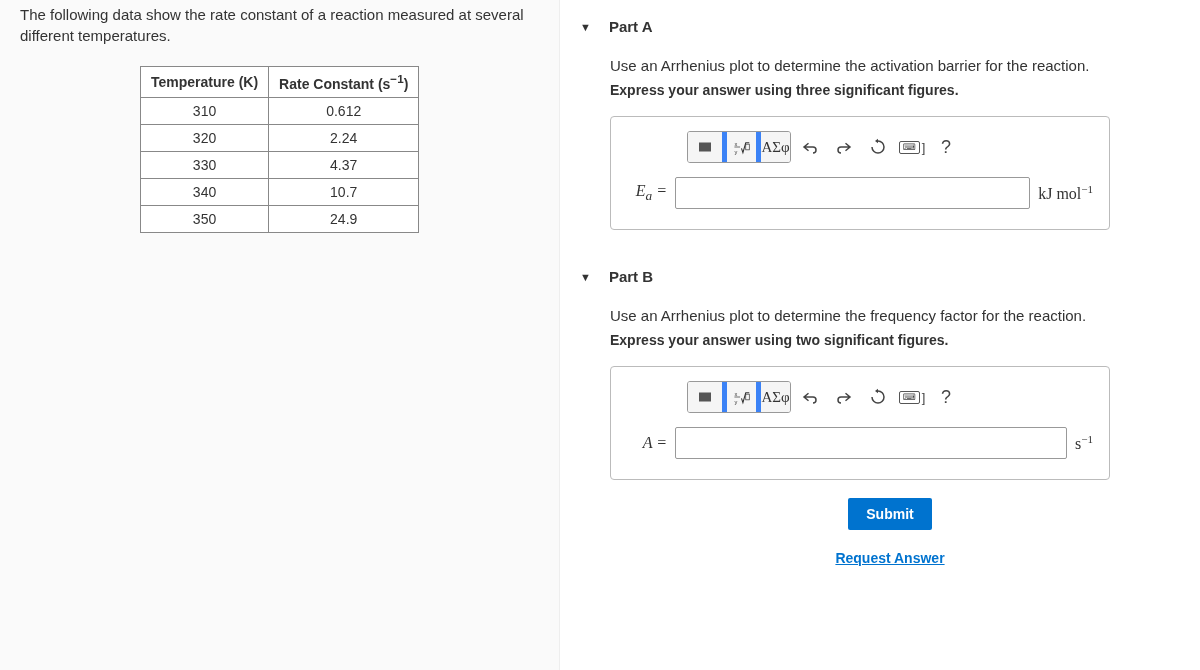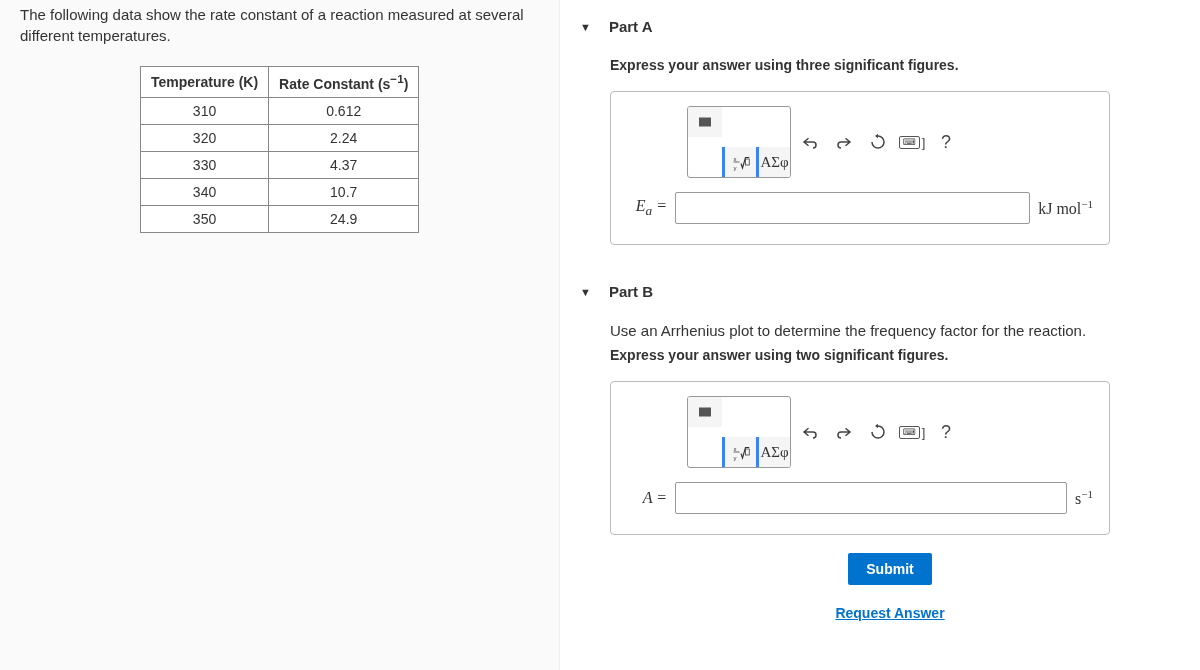--- a/index.html
+++ b/index.html
@@ -95,21 +95,21 @@
     height: 30px;
     display: flex;
     align-items: center;
     justify-content: center;
     background: #f5f5f5;
     border: none;
     cursor: pointer;
     font-size: 14px;
     color: #333;
   }
-  .tool-btn + .tool-btn { border-left: 3px solid #3b82f6; margin-top: 40px; }
+  .tool-btn + .tool-btn { border-left: 5px solid #3b82f6; }
   .tool-icon {
     width: 30px;
     height: 30px;
     display: flex;
     align-items: center;
     justify-content: center;
     cursor: pointer;
     font-size: 16px;
     color: #444;
   }
@@ -219,20 +219,21 @@
     </table>
   </div>
 
   <div class="right-panel">
 
     <div class="part-header">
       <span class="caret">▼</span>
       <span>Part A</span>
     </div>
     <div class="part-body">
+      <div class="instruction">Use an Arrhenius plot to determine the activation barrier for the reaction.</div>
       <div class="bold-instruction">Express your answer using three significant figures.</div>
       <div class="answer-box">
         <div class="toolbar">
           <div class="tool-group">
             <button class="tool-btn">
               <svg class="svg-icon" viewBox="0 0 24 24">
                   <rect x="4" y="6" width="16" height="12" fill="#555"></rect>
                 </svg>
             </button>
             <button class="tool-btn">

